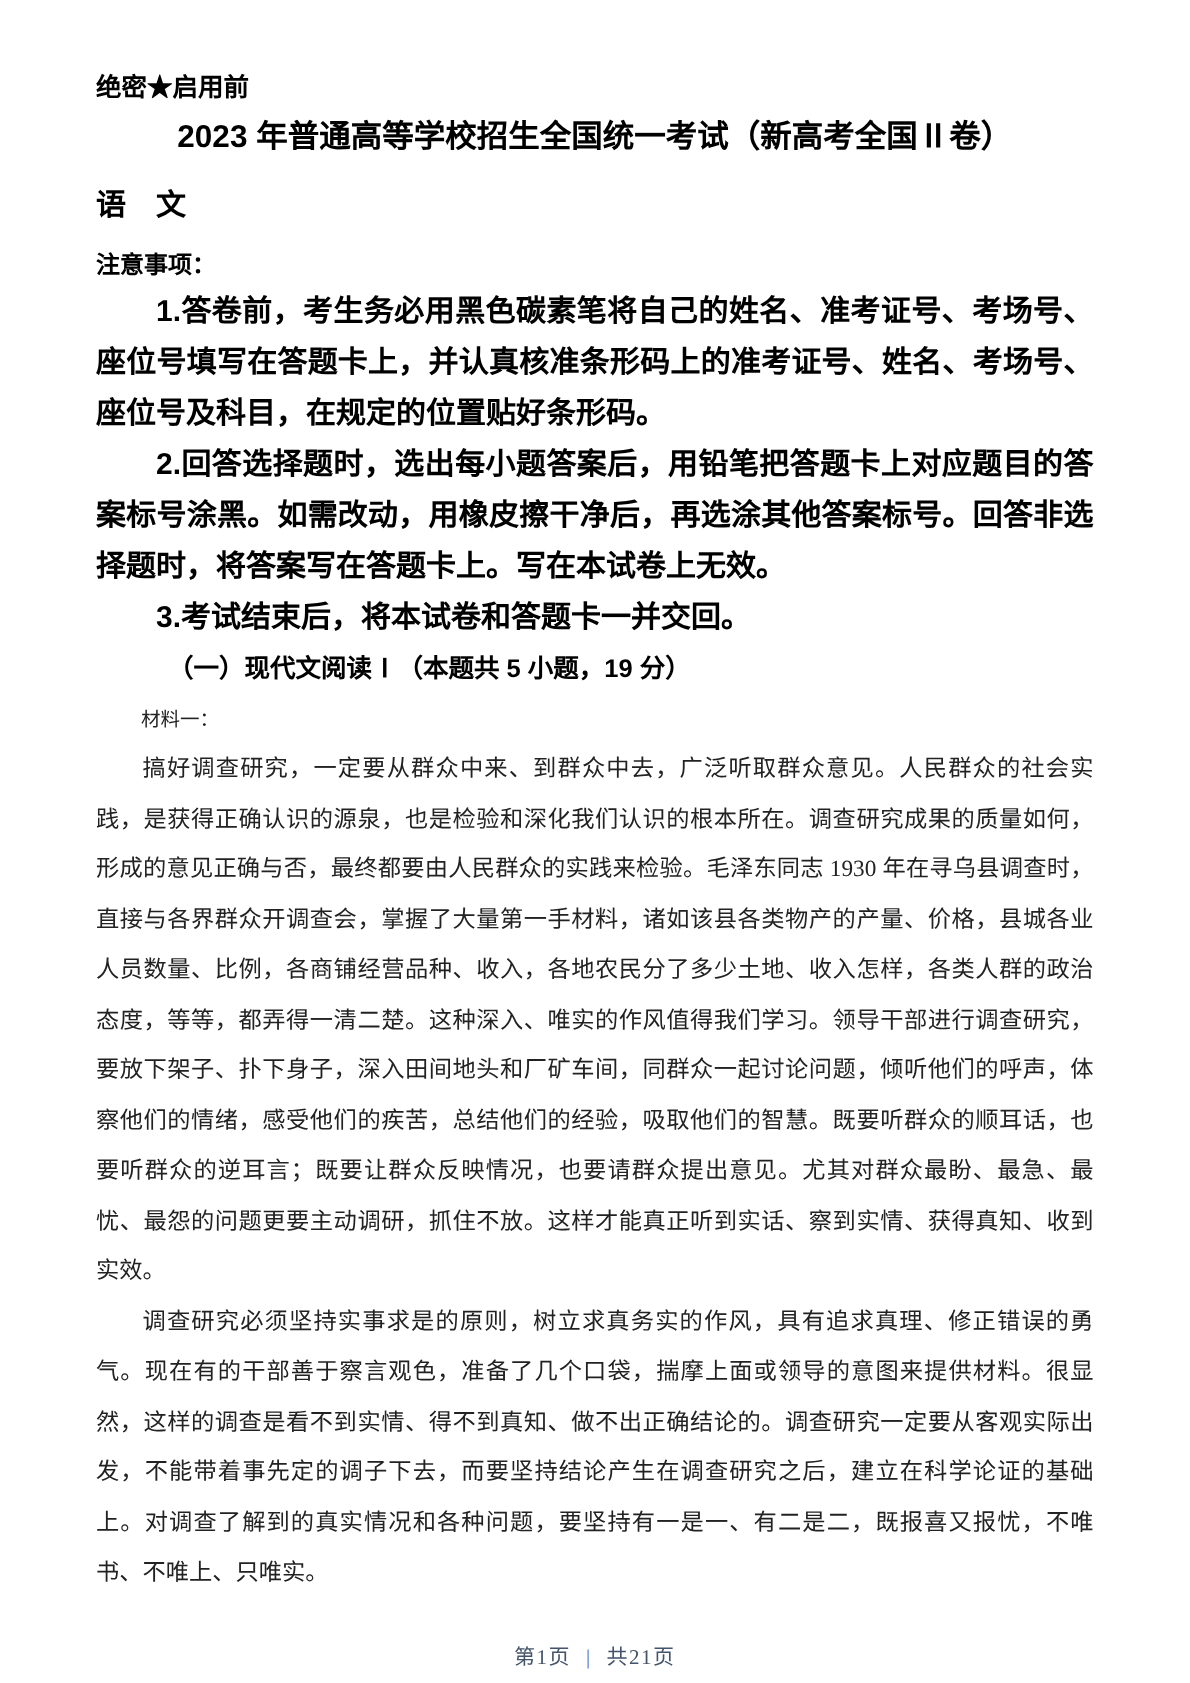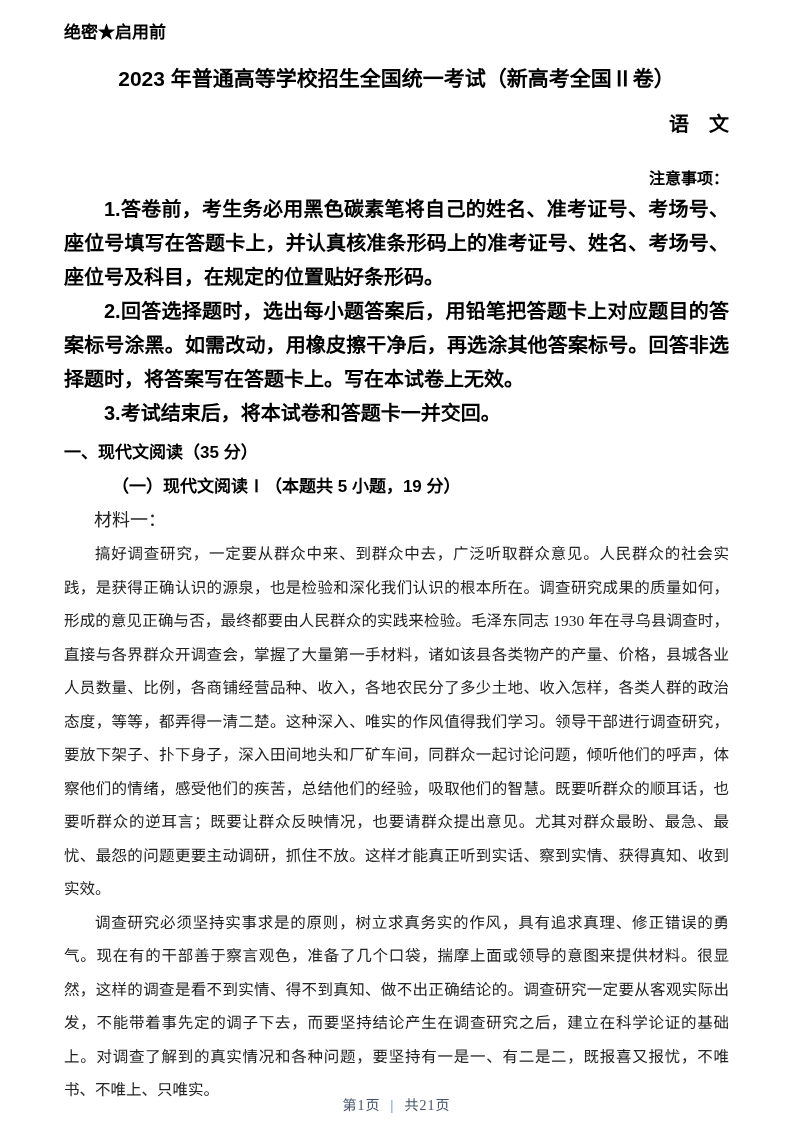--- a/index.html
+++ b/index.html
@@ -7,56 +7,55 @@
     width: 793px; height: 1122px;
     background: #ffffff;
     position: relative;
     font-family: "Liberation Serif", serif;
     color: #1a1a1a;
     overflow: hidden;
   }
   .page {
     box-sizing: border-box;
     width: 793px; height: 1122px;
-    padding: 22px 64px 40px 64px;
+    padding: 48px 64px 40px 64px;
     position: relative;
   }
   .classification {
     font-family: "Liberation Sans", sans-serif;
     font-weight: 700;
     font-size: 17px;
     line-height: 22px;
     color: #000;
   }
   .exam-title {
-    margin-top: 20px;
+    margin-top: 7px;
     text-align: center;
     font-family: "Liberation Sans", sans-serif;
     font-weight: 700;
     font-size: 21px;
     line-height: 30px;
     color: #000;
   }
   .subject-title {
     margin-top: 16px;
-    text-align: right;
+    text-align: left;
     font-family: "Liberation Sans", sans-serif;
     font-weight: 700;
     font-size: 20px;
     line-height: 28px;
     color: #000;
   }
   .notice-heading {
-    margin-top: 28px;
-    font-family: Liberation Serif, serif;
+    margin-top: 14px;
+    font-family: Liberation Mono, monospace;
     font-weight: 700;
     font-size: 16px;
     line-height: 26px;
     color: #000;
-    text-align: right;
   }
   .notice-item {
     font-family: "Liberation Sans", sans-serif;
     font-weight: 700;
     font-size: 20px;
     line-height: 34px;
     text-indent: 2em;
     text-align: justify;
     margin: 0;
     color: #000;
@@ -77,21 +76,21 @@
     padding-left: 48px;
     color: #000;
   }
   .reading-instruction {
     font-size: 15px;
     line-height: 33px;
     padding-left: 30px;
     color: #222;
   }
   .material-label {
-    font-size: 18px;
+    font-size: 13px;
     line-height: 33px;
     padding-left: 30px;
     color: #222;
   }
   .material-paragraph {
     font-size: 15.5px;
     line-height: 33.5px;
     text-indent: 2em;
     text-align: justify;
     margin: 0;
@@ -123,21 +122,20 @@
   <div class="subject-title">语　文</div>
 
   <div class="notice-heading">注意事项：</div>
 
   <p class="notice-item">1.答卷前，考生务必用黑色碳素笔将自己的姓名、准考证号、考场号、座位号填写在答题卡上，并认真核准条形码上的准考证号、姓名、考场号、座位号及科目，在规定的位置贴好条形码。</p>
 
   <p class="notice-item">2.回答选择题时，选出每小题答案后，用铅笔把答题卡上对应题目的答案标号涂黑。如需改动，用橡皮擦干净后，再选涂其他答案标号。回答非选择题时，将答案写在答题卡上。写在本试卷上无效。</p>
 
   <p class="notice-item">3.考试结束后，将本试卷和答题卡一并交回。</p>
 
-  <div class="section-heading">一、现代文阅读（35 分）</div>
 
   <div class="subsection-heading">（一）现代文阅读Ⅰ（本题共 5 小题，19 分）</div>
 
 
   <div class="material-label">材料一：</div>
 
   <p class="material-paragraph">搞好调查研究，一定要从群众中来、到群众中去，广泛听取群众意见。人民群众的社会实践，是获得正确认识的源泉，也是检验和深化我们认识的根本所在。调查研究成果的质量如何，形成的意见正确与否，最终都要由人民群众的实践来检验。毛泽东同志 1930 年在寻乌县调查时，直接与各界群众开调查会，掌握了大量第一手材料，诸如该县各类物产的产量、价格，县城各业人员数量、比例，各商铺经营品种、收入，各地农民分了多少土地、收入怎样，各类人群的政治态度，等等，都弄得一清二楚。这种深入、唯实的作风值得我们学习。领导干部进行调查研究，要放下架子、扑下身子，深入田间地头和厂矿车间，同群众一起讨论问题，倾听他们的呼声，体察他们的情绪，感受他们的疾苦，总结他们的经验，吸取他们的智慧。既要听群众的顺耳话，也要听群众的逆耳言；既要让群众反映情况，也要请群众提出意见。尤其对群众最盼、最急、最忧、最怨的问题更要主动调研，抓住不放。这样才能真正听到实话、察到实情、获得真知、收到实效。</p>
 
   <p class="material-paragraph">调查研究必须坚持实事求是的原则，树立求真务实的作风，具有追求真理、修正错误的勇气。现在有的干部善于察言观色，准备了几个口袋，揣摩上面或领导的意图来提供材料。很显然，这样的调查是看不到实情、得不到真知、做不出正确结论的。调查研究一定要从客观实际出发，不能带着事先定的调子下去，而要坚持结论产生在调查研究之后，建立在科学论证的基础上。对调查了解到的真实情况和各种问题，要坚持有一是一、有二是二，既报喜又报忧，不唯书、不唯上、只唯实。</p>
 

